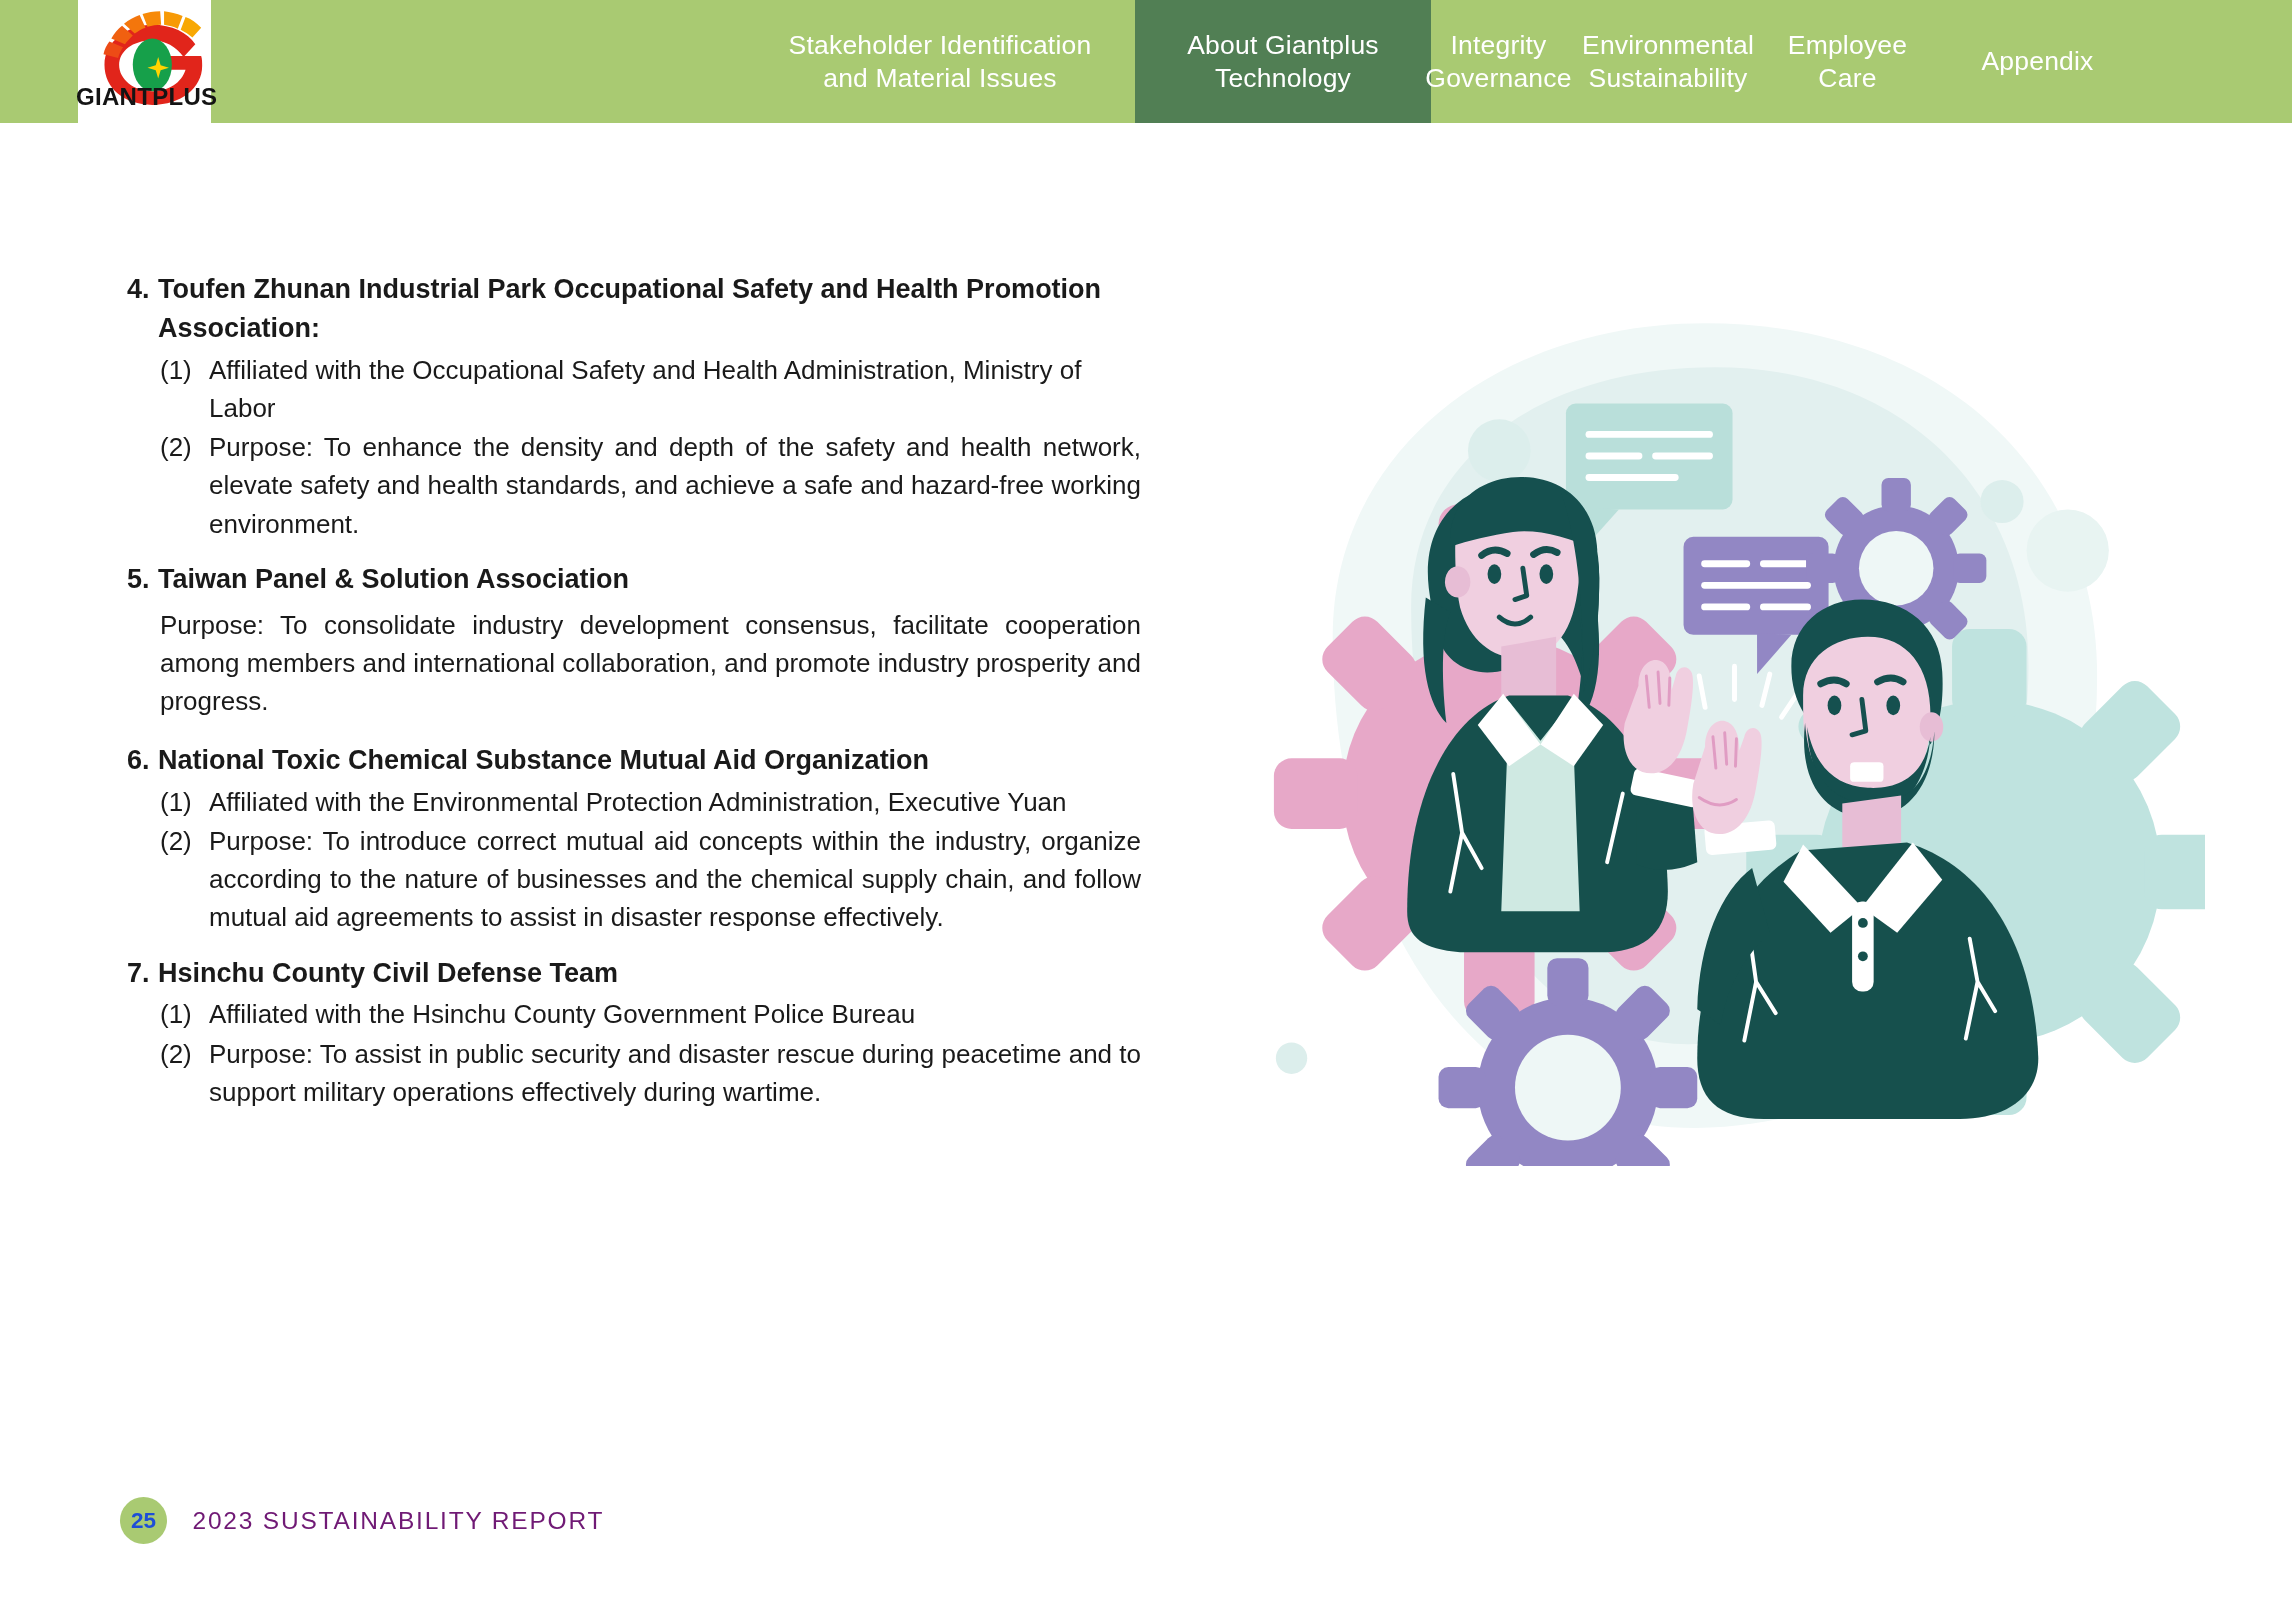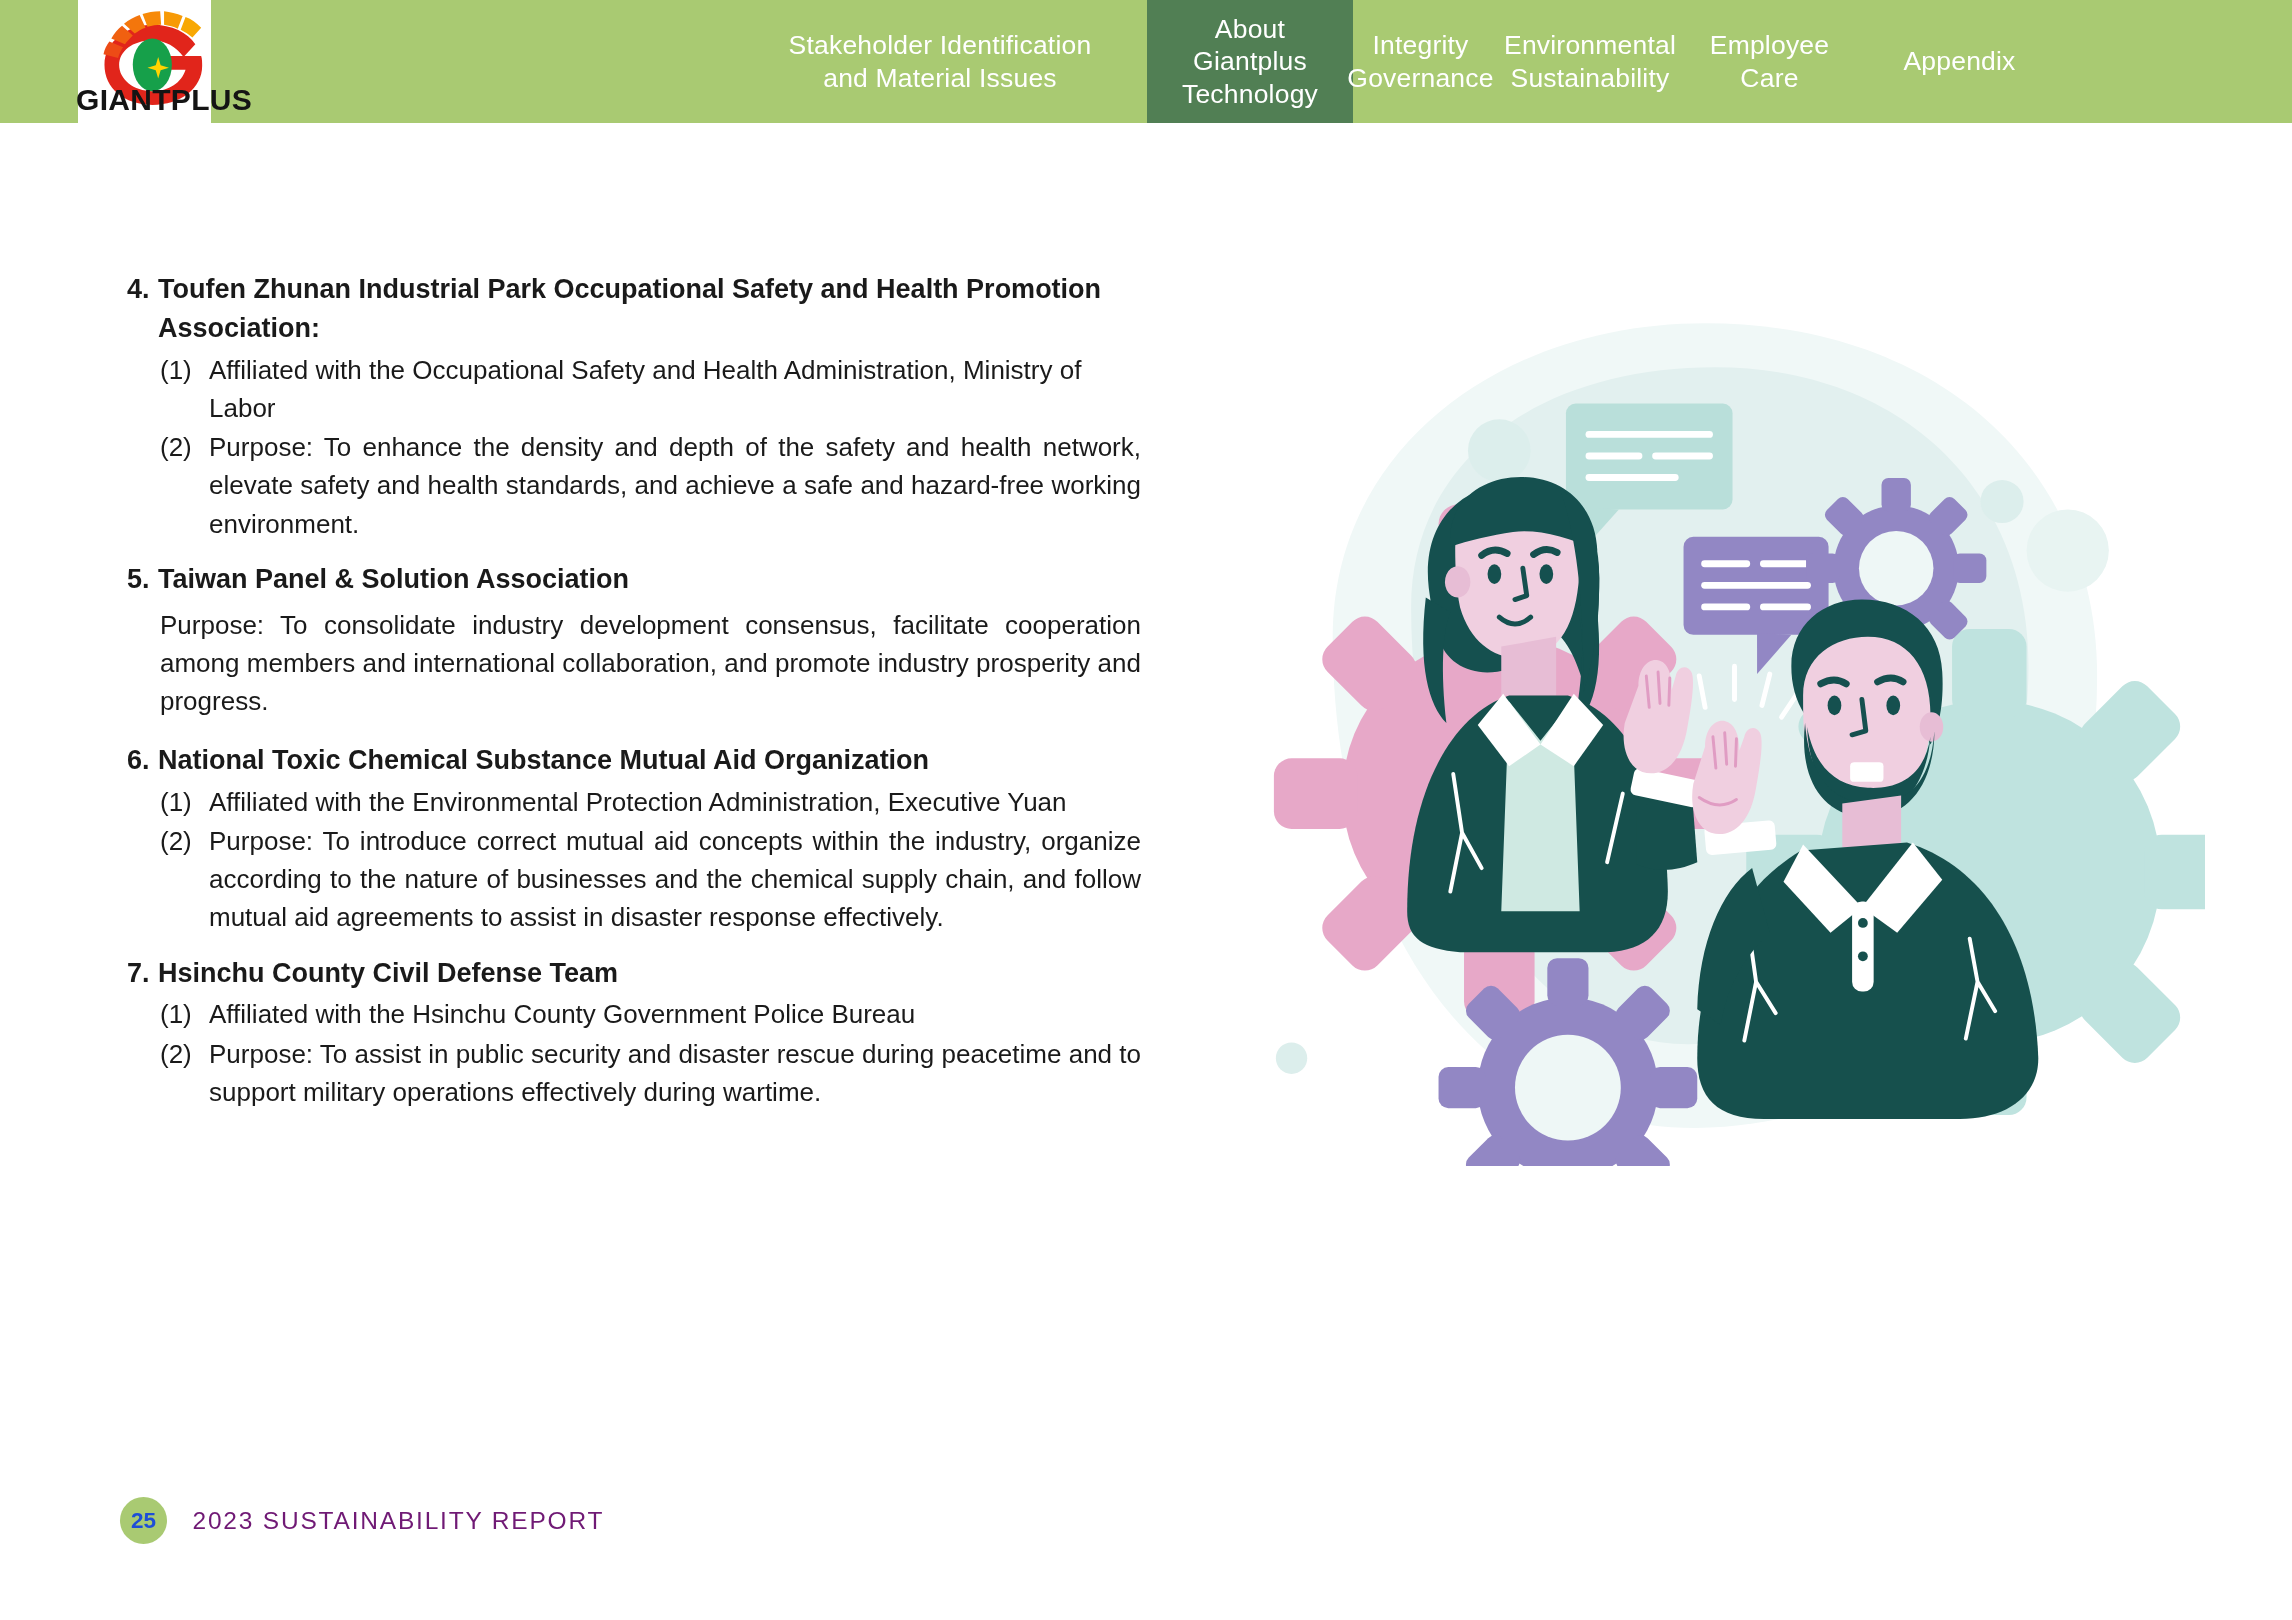--- a/index.html
+++ b/index.html
@@ -33,31 +33,31 @@
     text-align: center;
     color: #ffffff;
     font-size: 26.5px;
     line-height: 1.22;
     letter-spacing: 0.2px;
     padding: 0 13.7px;
     white-space: pre-line;
   }
   .nav-item.active { background: #517f54; }
   .nav-w1 { width: 390px; }
-  .nav-w2 { width: 206px; margin-left: 12px; }
+  .nav-w2 { width: 296px; }
   .nav-w3 { width: 135px; }
   .nav-w4 { width: 204px; }
   .nav-w5 { width: 155px; }
   .nav-w6 { width: 225px; }
 
   
   .logo-wrap { position: absolute; top: 7.8px; left: 82px; width: 127px; height: 103px; }
   .logo-word {
     position: absolute; top: 83px; left: 76px;
-    font-size: 30px; font-weight: 700; color: #141414;
+    font-size: 24px; font-weight: 700; color: #141414;
     letter-spacing: 0.3px;
   }
 
   
   .content {
     position: absolute; top: 270px; left: 127px;
     width: 1014px;
     color: #1a1a1a;
   }
   .sec { margin-bottom: 3.9px; }

